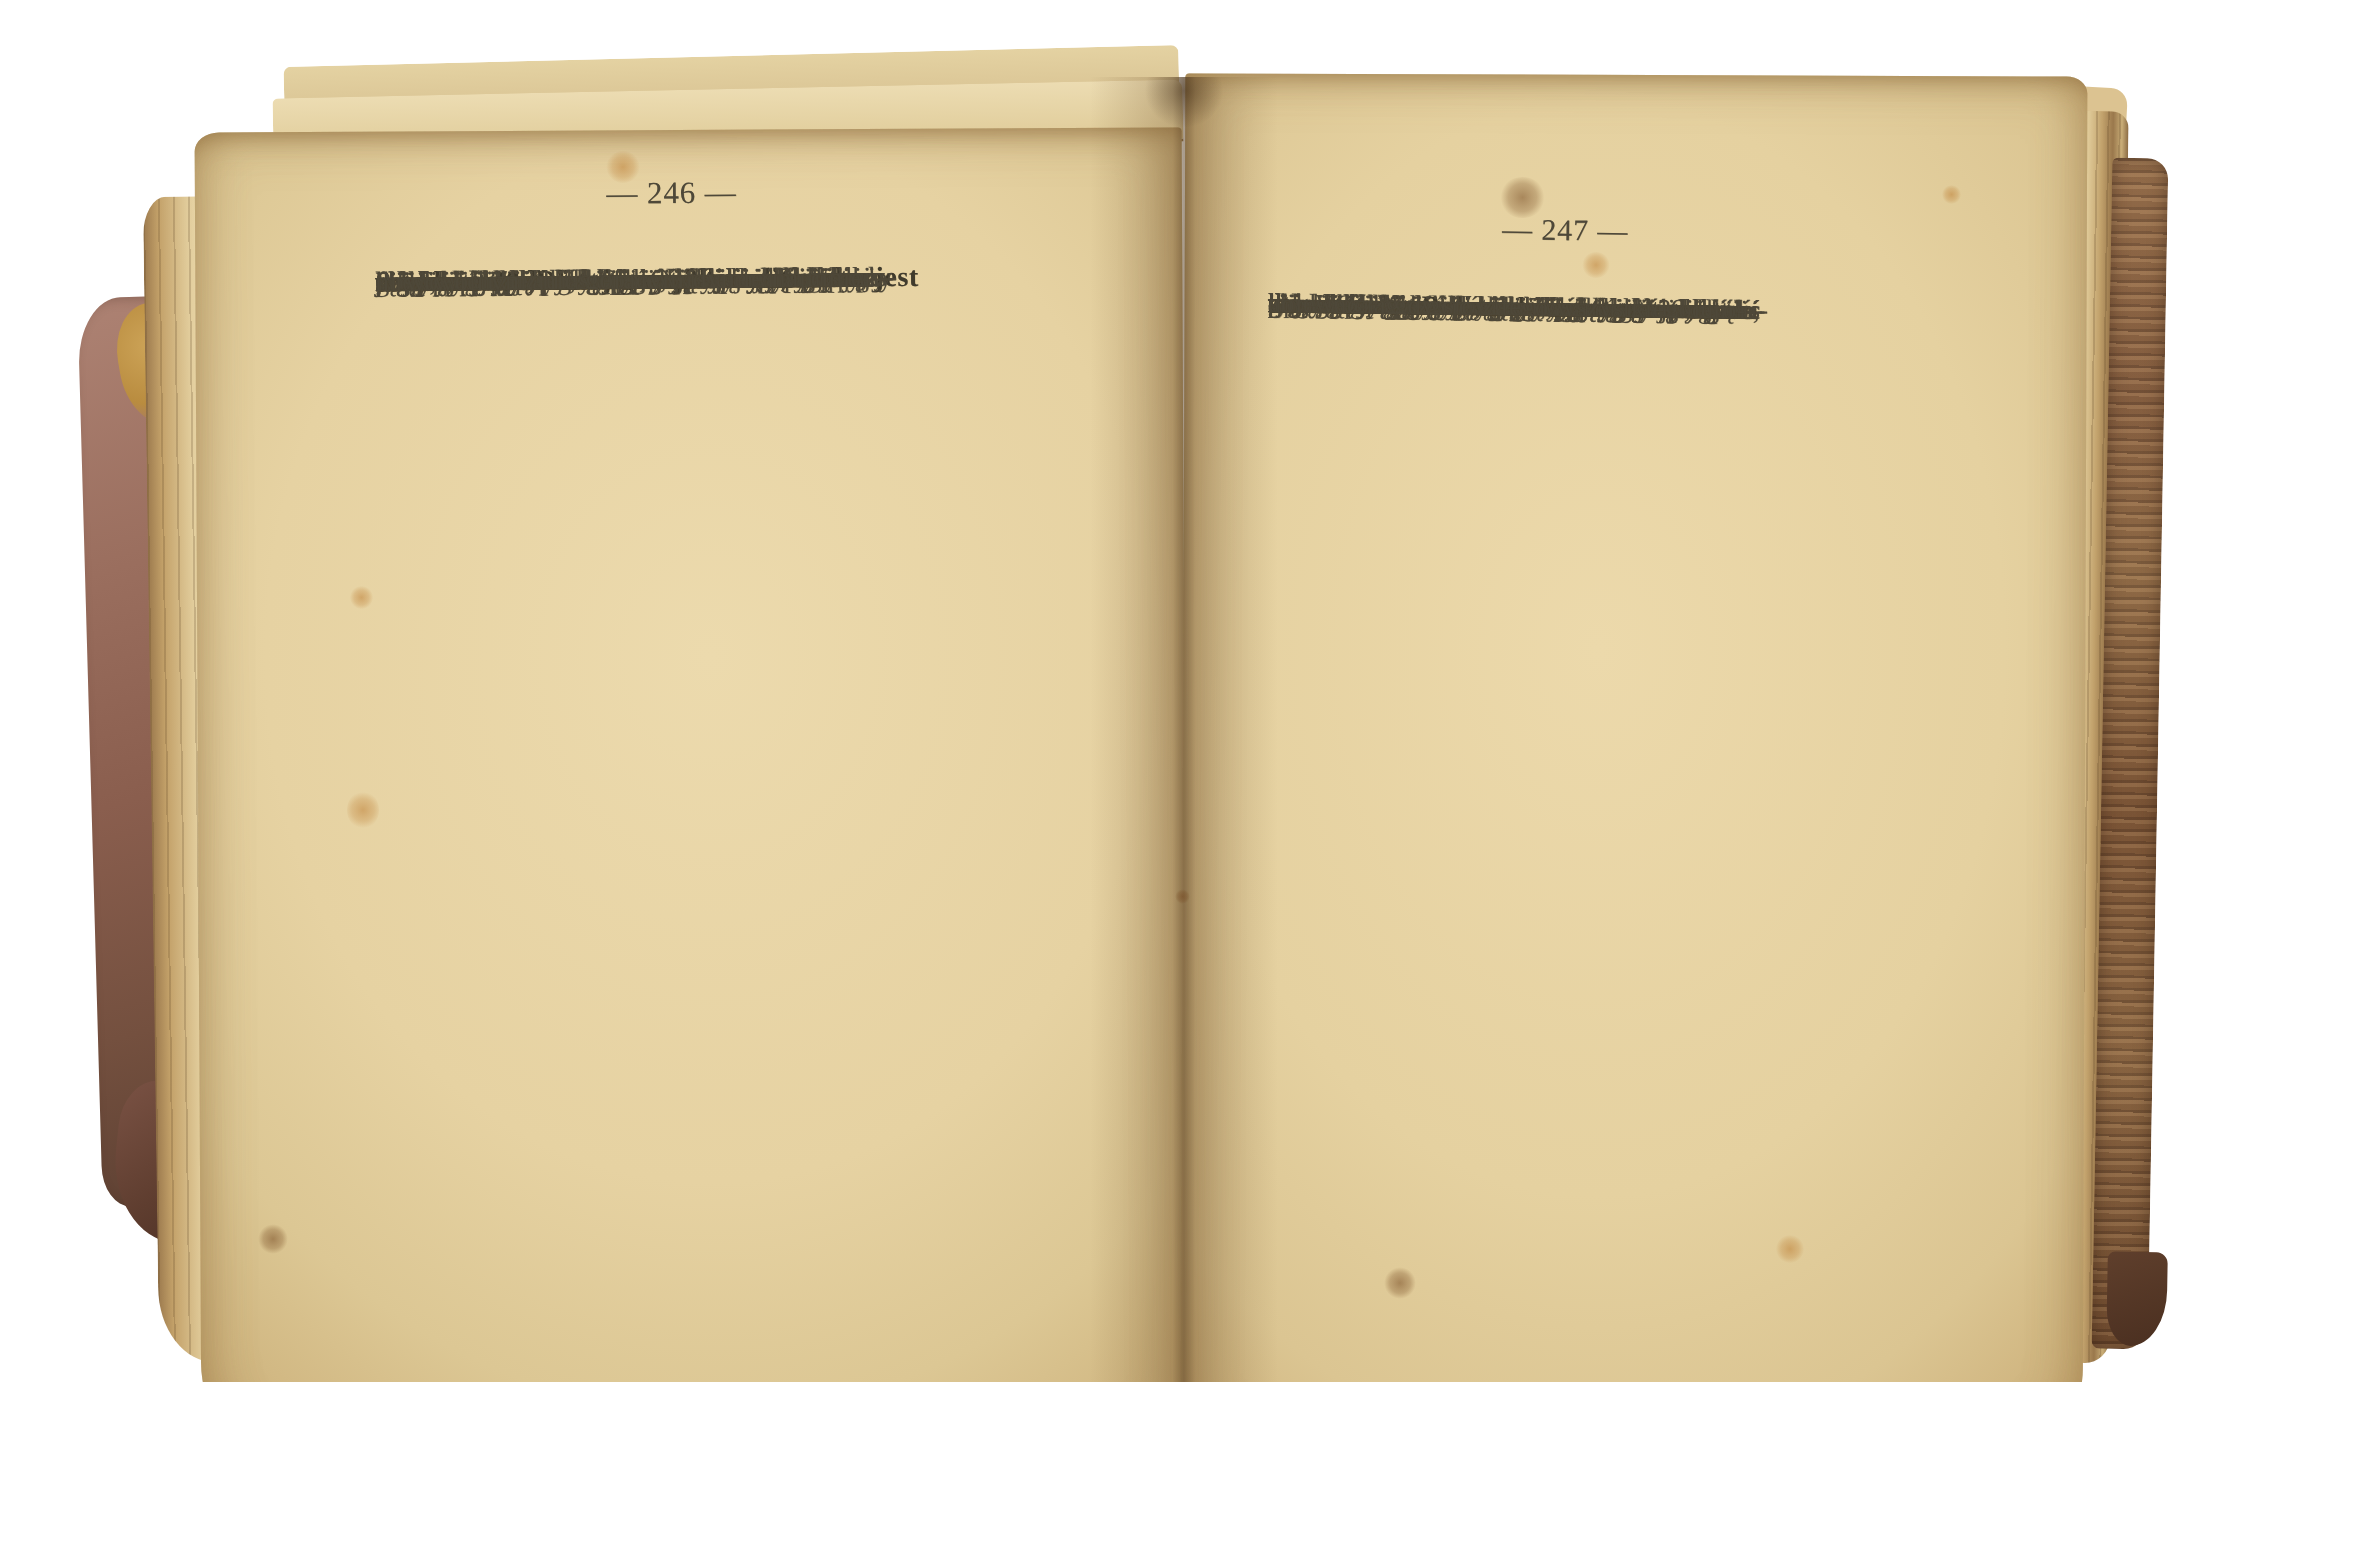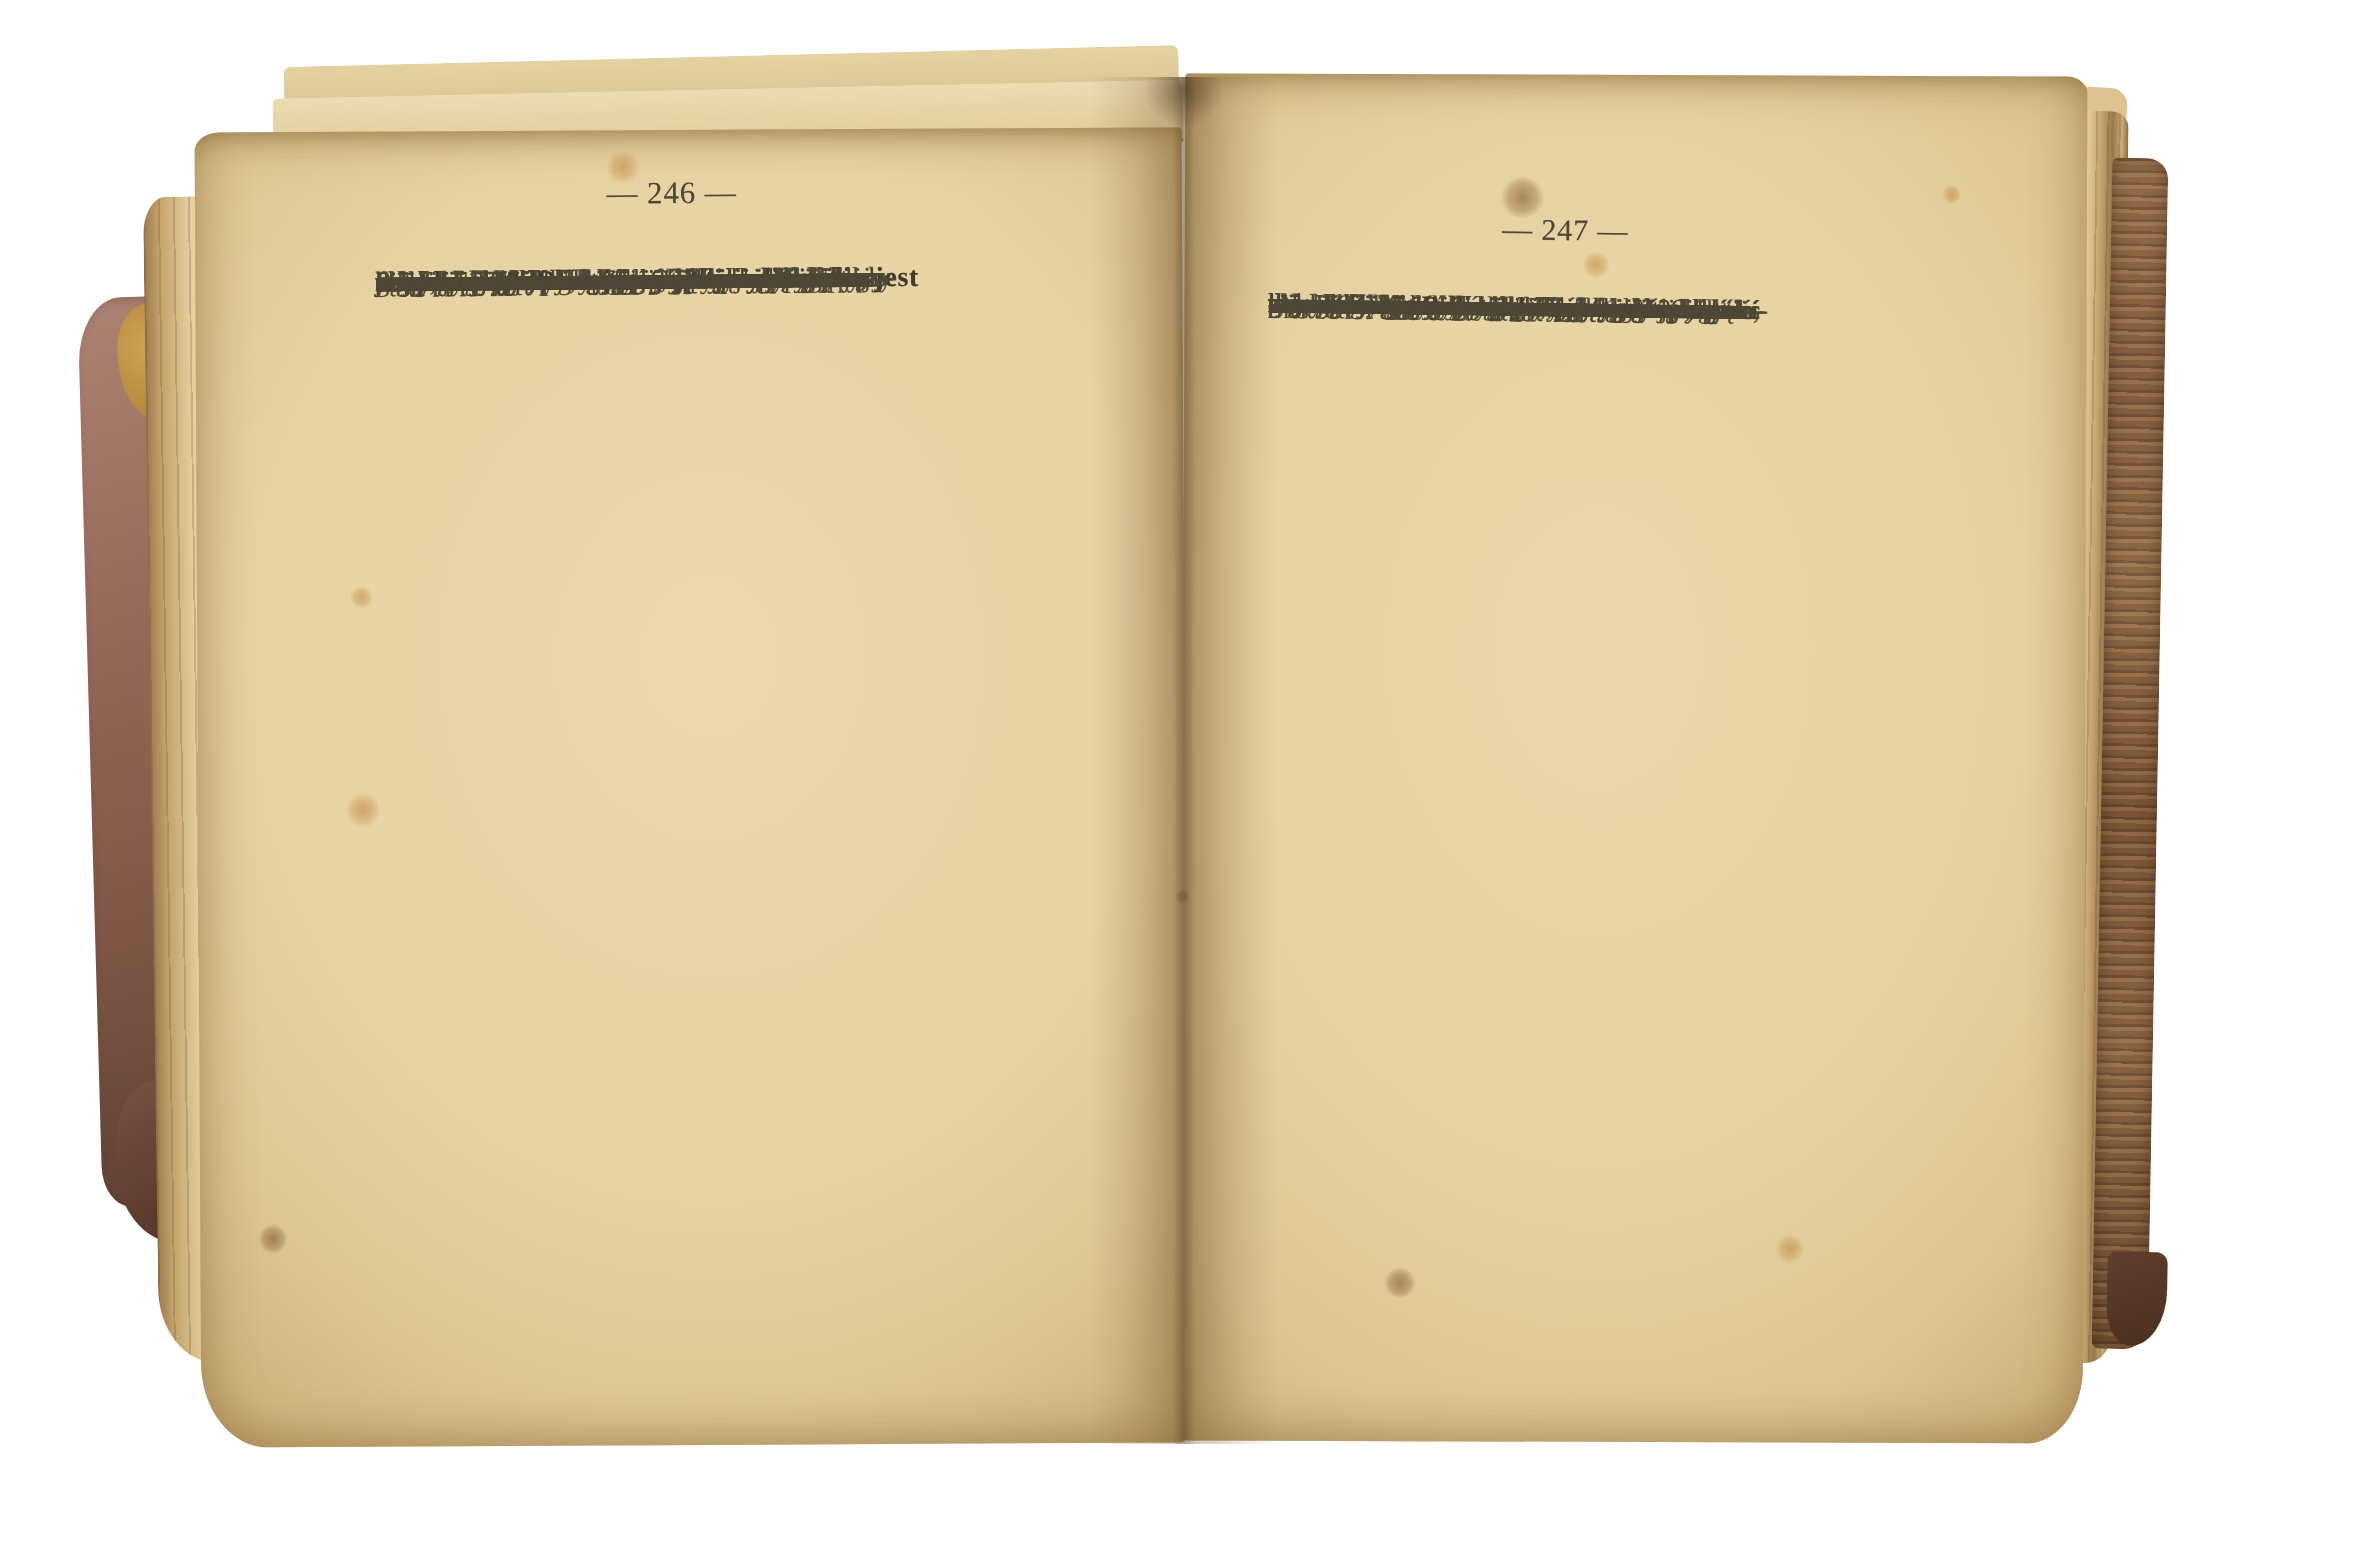--- a/index.html
+++ b/index.html
@@ -1,17 +1,17 @@
 <!DOCTYPE html>
 <html style="--ink: #4e4839; --paper: #e7d4a6;font-size:15px"><head>
 <meta charset="utf-8">
 <style>
   html,body { margin:0; padding:0; background:#ffffff; }
   .scene {
-    position:relative; width:2354px; height:1564px; background:#ffffff; overflow:hidden;
+    position:relative; width:2354px; height:1382px; background:#ffffff; overflow:hidden;
     font-family:"Liberation Serif","DejaVu Serif",serif;
   }
   .scene * { position:absolute; box-sizing:border-box; }
 
   
   .cover-left {
     left:90px; top:297px; width:90px; height:909px;
     background:linear-gradient(165deg,#ad8273 0%,#9a6e5e 30%,#8a5e4e 55%,#74503f 80%,#5e4133 100%);
     border-radius:43px 3.8px 9.4px 28px / 66px 5.6px 13px 41px;
     box-shadow:inset -7.5px 0 13px rgba(60,35,25,.4);

